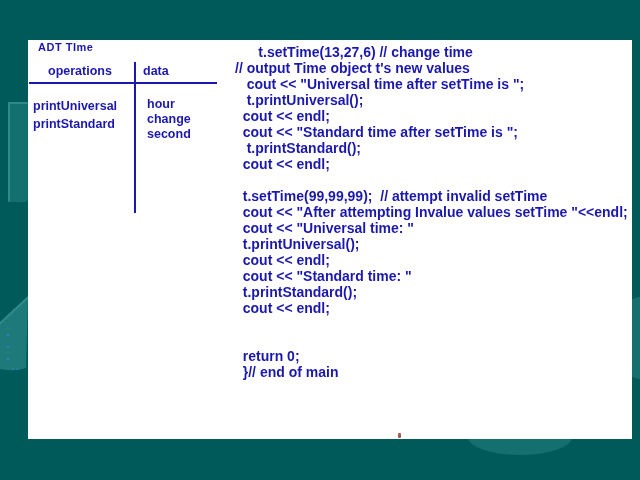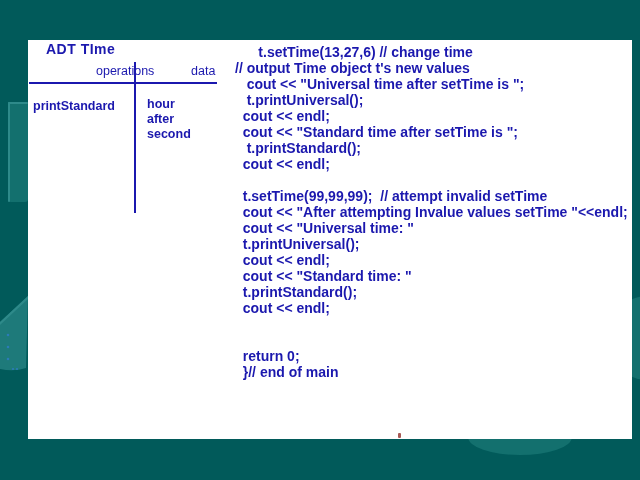--- a/index.html
+++ b/index.html
@@ -18,27 +18,27 @@
   .shape-edge    { fill: var(--shape-edge, #2e8a8a); }
   .dot-blue      { fill: var(--dot-blue, #2b7cb8); }
 
   .content-box {
     position: absolute; left: 28px; top: 40px; width: 604px; height: 399px;
     background: var(--surface, #ffffff);
   }
   .content-box, .content-box * { color: var(--ink, #1b18ae); }
 
   .slide-title {
-    position: absolute; left: 18px; top: 1px;
-    font-size: 14px; font-weight: bold; letter-spacing: 0.5px;
+    position: absolute; left: 10px; top: 1px;
+    font-size: 11px; font-weight: bold; letter-spacing: 0.5px;
     white-space: nowrap;
   }
   .col-header {
     position: absolute; top: 24px;
-    font-size: 12.5px; font-weight: normal; white-space: nowrap; margin-left: 48px;
+    font-size: 12.5px; font-weight: bold; white-space: nowrap;
   }
   .col-header.ops  { left: 20px; }
   .col-header.data { left: 115px; }
 
   .h-rule {
     position: absolute; left: 1px; top: 42px; width: 188px; height: 2px;
     background: var(--ink, #1b18ae);
   }
   .v-rule {
     position: absolute; left: 106px; top: 22px; width: 2px; height: 151px;
@@ -96,25 +96,26 @@
     <div class="slide-title">ADT TIme</div>
 
     <div>
       <div class="col-header ops">operations</div>
       <div class="col-header data">data</div>
 
       <div class="h-rule"></div>
       <div class="v-rule"></div>
 
       <div class="ops-list">
+          <div>printUniversal</div>
           <div>printStandard</div>
         </div>
       <div class="data-list">
           <div>hour</div>
-          <div>after</div>
+          <div>change</div>
           <div>second</div>
         </div>
     </div>
 
     <div class="code-block"><div>      t.setTime(13,27,6) // change time</div><div>// output Time object t's new values</div><div>   cout &lt;&lt; "Universal time after setTime is ";</div><div>   t.printUniversal();</div><div>  cout &lt;&lt; endl;</div><div>  cout &lt;&lt; "Standard time after setTime is ";</div><div>   t.printStandard();</div><div>  cout &lt;&lt; endl;</div><div>&nbsp;</div><div>  t.setTime(99,99,99);  // attempt invalid setTime</div><div>  cout &lt;&lt; "After attempting Invalue values setTime "&lt;&lt;endl;</div><div>  cout &lt;&lt; "Universal time: "</div><div>  t.printUniversal();</div><div>  cout &lt;&lt; endl;</div><div>  cout &lt;&lt; "Standard time: "</div><div>  t.printStandard();</div><div>  cout &lt;&lt; endl;</div><div>&nbsp;</div><div>&nbsp;</div><div>  return 0;</div><div>  }// end of main</div></div>
 
     <div class="stray-mark"></div>
   </div>
 
 </div>

